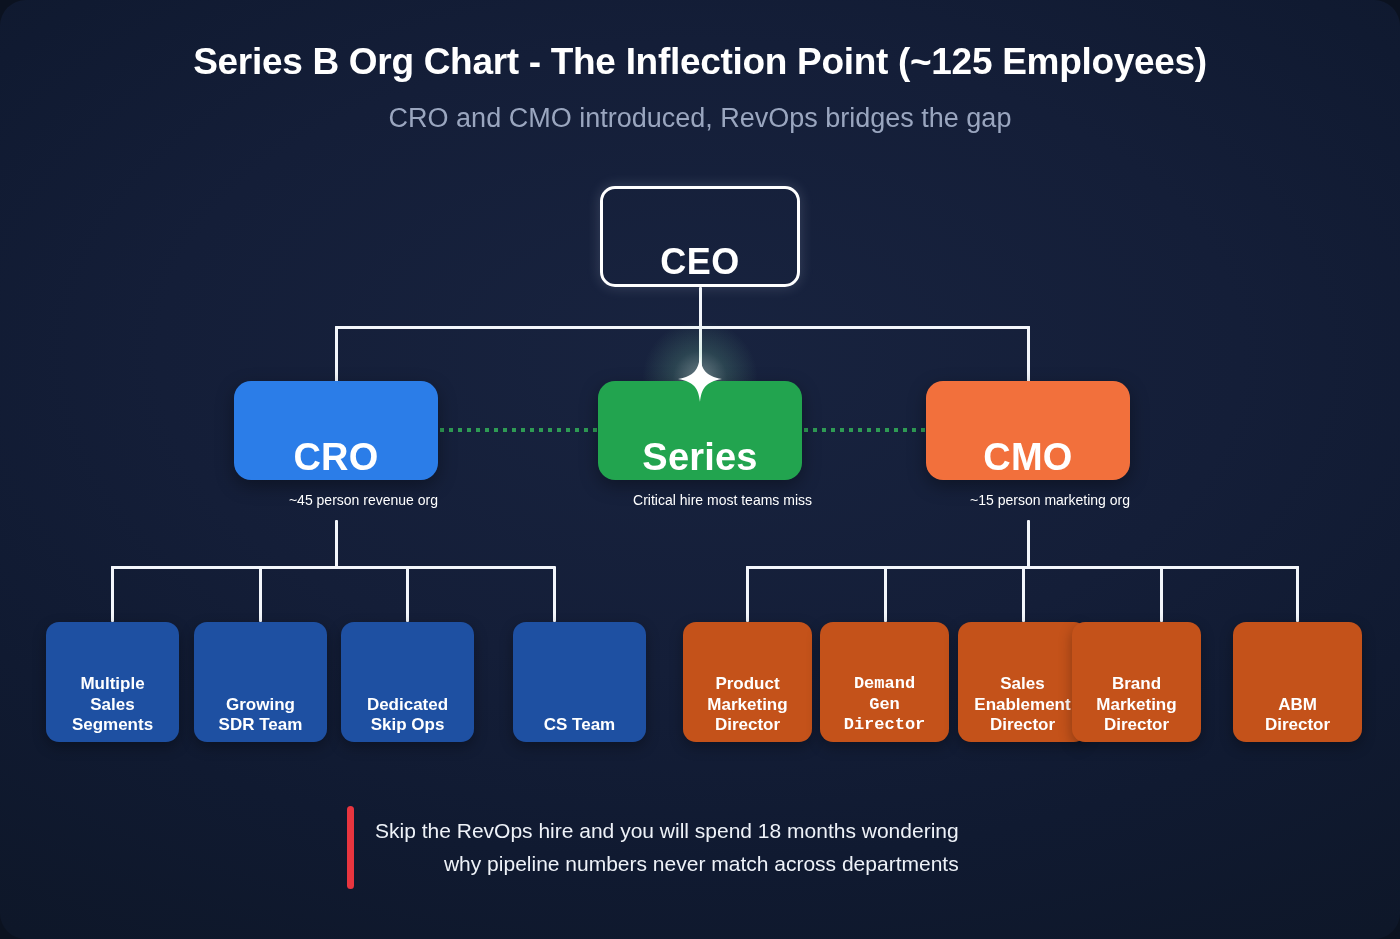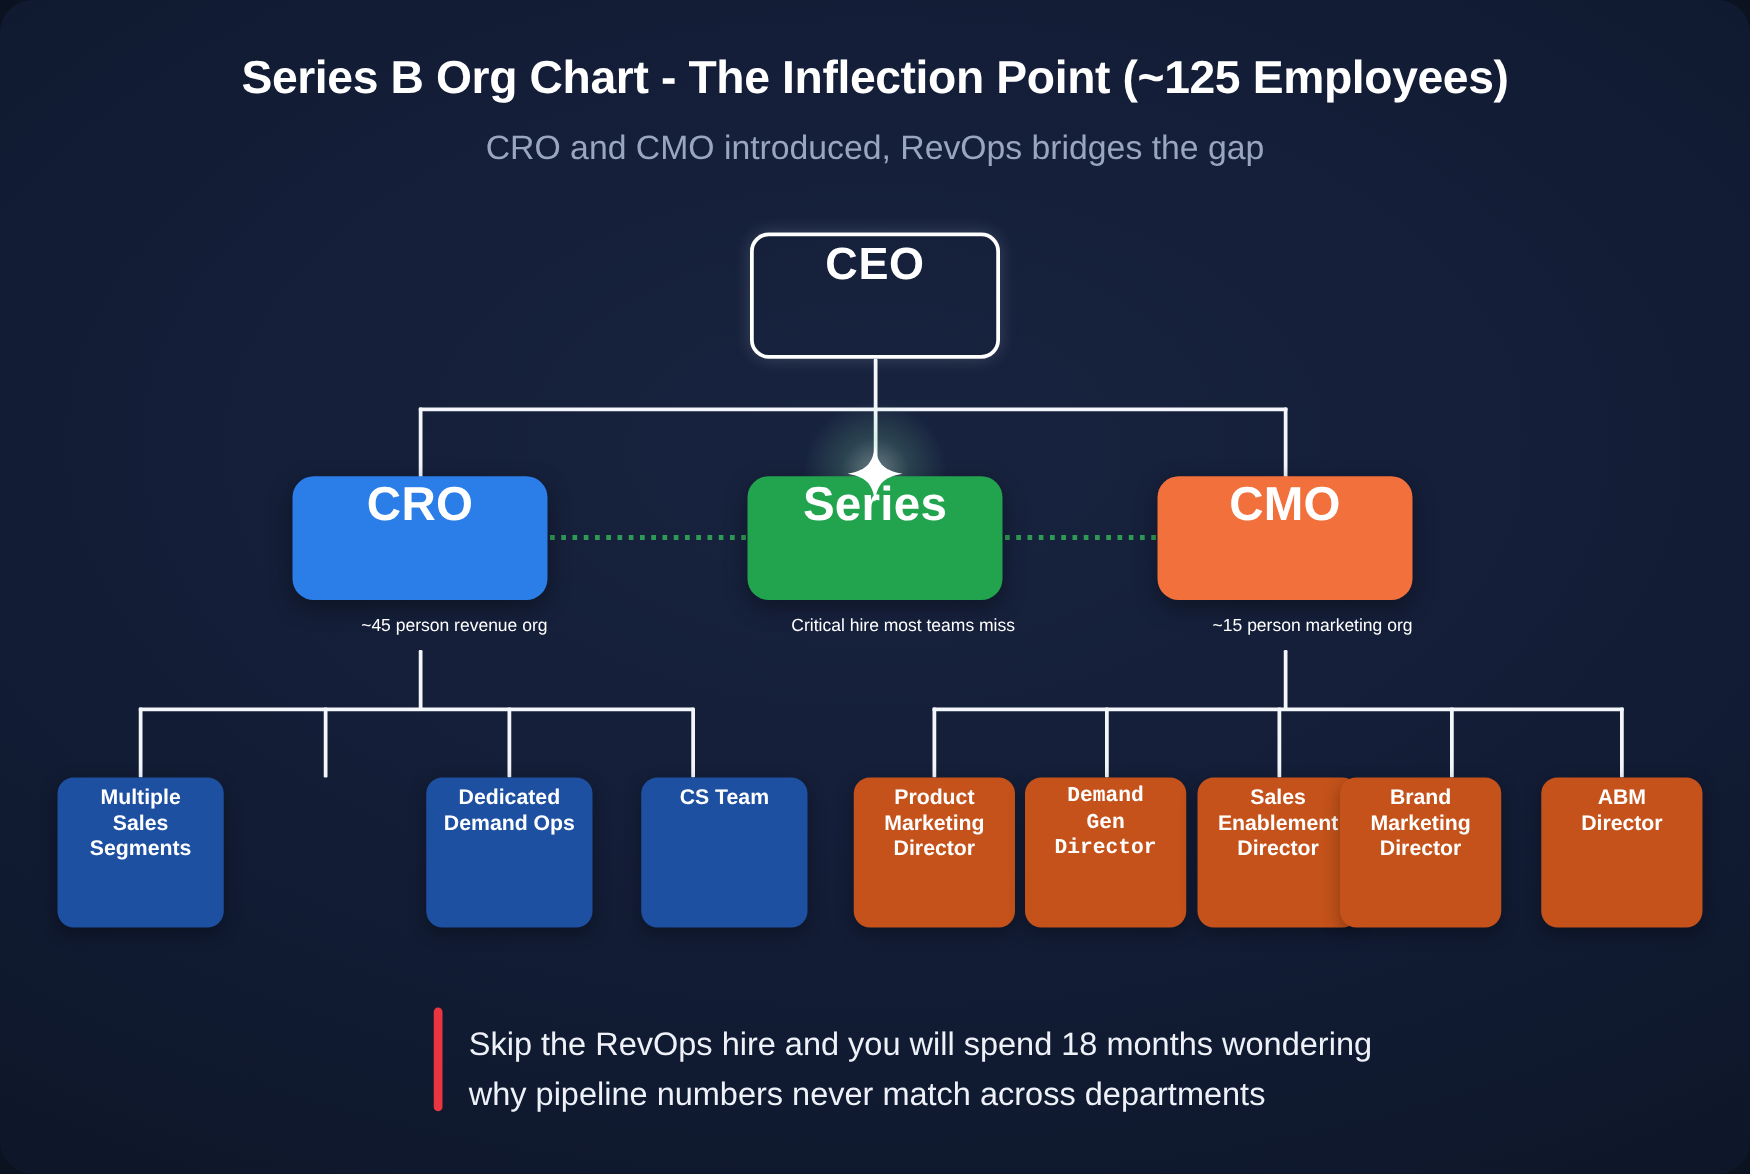--- a/index.html
+++ b/index.html
@@ -72,21 +72,21 @@
     background-image: linear-gradient(to right, #2e9b54 0 4px, transparent 4px 9px);
     background-size: 9px 4px;
     background-repeat: repeat-x;
   }
 
   
   .node {
     position: absolute;
     box-sizing: border-box;
     display: flex;
-    align-items: flex-start;
+    align-items: flex-end;
     justify-content: center;
     text-align: center;
     color: #ffffff;
     font-weight: bold;
     line-height: 1.22;
   }
 
   .node-ceo {
     border: 3px solid #ffffff;
     border-radius: 15px;
@@ -136,24 +136,25 @@
   
   .callout-bar {
     position: absolute;
     width: 7px;
     border-radius: 4px;
     background: #e8353f;
   }
   .callout-text {
     position: absolute;
     color: #eef2f8;
-    font-size: 26px;
+    font-size: 21px;
     font-weight: normal;
     line-height: 1.55;
     white-space: nowrap;
+    text-align: right;
   }
 </style>
 </head>
 <body>
 
 <div id="stage">
   <div id="card">
 
     <div class="title">Series B Org Chart - The Inflection Point (~125 Employees)</div>
     <div class="subtitle">CRO and CMO introduced, RevOps bridges the gap</div>
@@ -212,24 +213,30 @@
     <div class="line vline" style="left:1160px; top:566px; height:56px;"></div>
     <div class="line vline" style="left:1296px; top:566px; height:56px;"></div>
 
     <div class="node node-leaf" style="left:46px; top:622px; width:133px; height:120px; background:#1e50a2;">
       <span>
         <span>Multiple</span><br>
         <span>Sales</span><br>
         <span>Segments</span>
       </span>
     </div>
+    <div class="node node-leaf" style="left:194px; top:622px; width:133px; height:120px; background:#1e50a2;">
+      <span>
+        <span>Growing</span><br>
+        <span>SDR Team</span>
+      </span>
+    </div>
     <div class="node node-leaf" style="left:341px; top:622px; width:133px; height:120px; background:#1e50a2;">
       <span>
         <span>Dedicated</span><br>
-        <span>Demand Ops</span>
+        <span>Skip Ops</span>
       </span>
     </div>
     <div class="node node-leaf" style="left:489px; top:622px; width:133px; height:120px; background:#1e50a2;margin-left:24px;">
       <span>CS Team</span>
     </div>
 
     <div class="node node-leaf" style="left:683px; top:622px; width:129px; height:120px; background:#c4521a;">
       <span>
         <span>Product</span><br>
         <span>Marketing</span><br>

